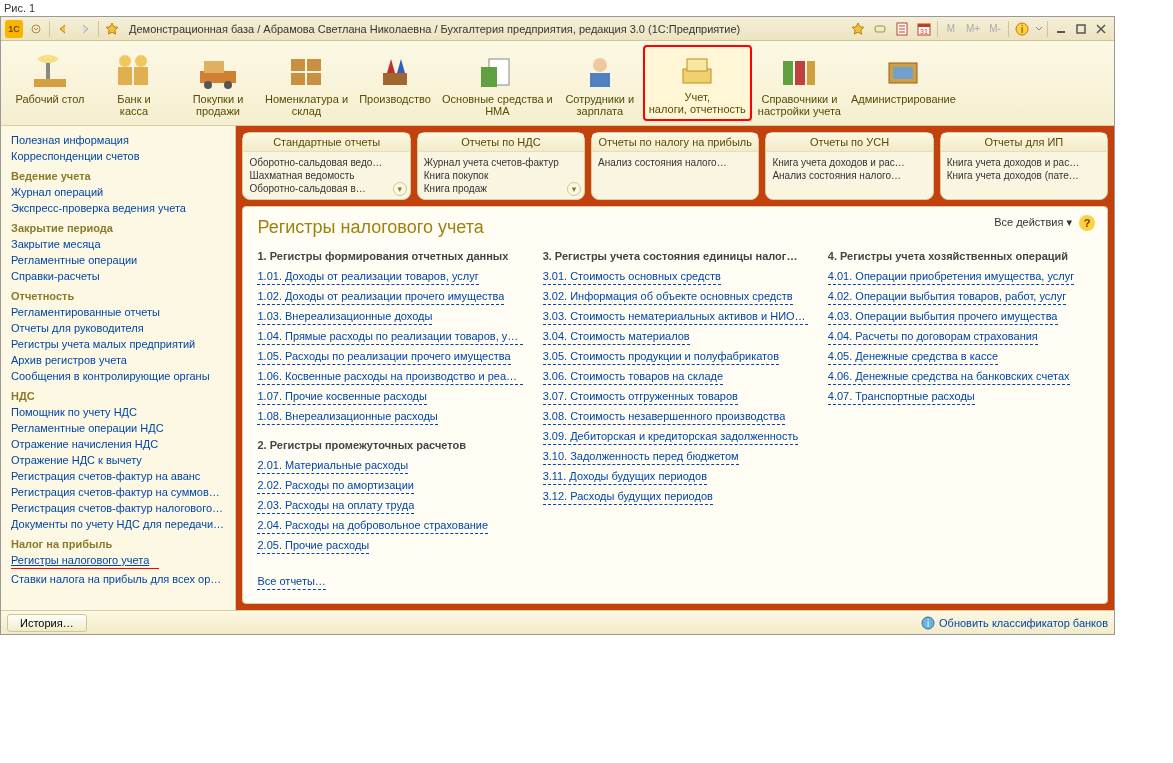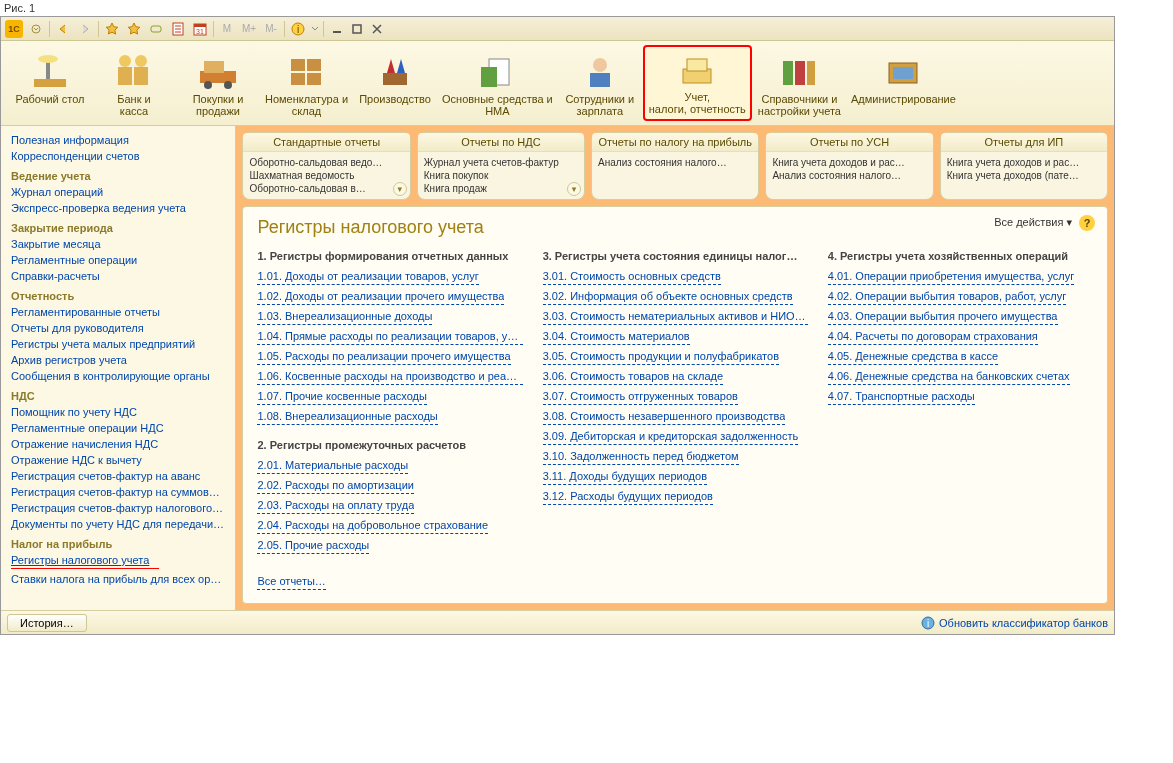--- a/index.html
+++ b/index.html
@@ -9,21 +9,21 @@
 .titlebar { display: flex; align-items: center; background: linear-gradient(#f5efd8,#ece3c0); height: 24px; border-bottom: 1px solid #ccc794; padding: 0 4px; gap: 4px; }
 .tb-btn { width: 18px; height: 18px; display: flex; align-items: center; justify-content: center; border-radius: 3px; cursor: pointer; }
 .tb-sep { width: 1px; height: 16px; background: #ccc794; }
 .titlebar-text { flex: 1; font-size: 11px; color: #333; white-space: nowrap; overflow: hidden; padding-left: 4px; }
 .win-controls { display: flex; gap: 2px; }
 .toolbar { display: flex; background: linear-gradient(#fdf8e4,#f5efd0); border-bottom: 1px solid #d6ce9e; padding: 4px 8px; gap: 2px; }
 .tool-item { display: flex; flex-direction: column; align-items: center; justify-content: flex-end; min-width: 82px; padding: 4px; text-align: center; font-size: 11px; color: #5a4a00; cursor: pointer; border-radius: 4px; }
 .tool-item.selected { border: 2px solid red; background: #fff6d6; }
 .tool-icon { width: 44px; height: 38px; margin-bottom: 2px; }
 .tool-label { line-height: 12px; min-height: 24px; }
-.body-area { display: flex; background: #fdba74; }
+.body-area { display: flex; background: #c2410c; }
 .sidebar { width: 268px; border-right: 1px solid #d6ce9e; padding: 6px 0; background: #fdf8e4; overflow: hidden; }
 .sb-link { display: block; padding: 2px 10px; color: #0046aa; font-size: 11px; cursor: pointer; text-decoration: none; white-space: nowrap; overflow: hidden; text-overflow: ellipsis; }
 .sb-link.selected { text-decoration: underline; border-bottom: 1px solid red; display: inline-block; margin-left:10px; padding-left:0; }
 .sb-header { padding: 6px 10px 2px; color: #8a7a2a; font-weight: bold; font-size: 11px; }
 .main { flex: 1; display: flex; flex-direction: column; }
 .report-boxes { display: flex; gap: 6px; padding: 6px; }
 .rbox { flex: 1; border: 1px solid #d6ce9e; border-radius: 8px; background: #faf5e0; min-width: 0; position: relative; }
 .rbox-title { text-align: center; font-size: 11px; color: #5a4a00; padding: 3px; border-bottom: 1px solid #e6dfb8; background: linear-gradient(#fdf8e4,#f2ebc8); border-radius: 4px 4px 0 0; }
 .rbox-body { padding: 4px 6px; }
 .rbox-item { font-size: 10px; color: #333; padding: 1px 0; white-space: nowrap; overflow: hidden; text-overflow: ellipsis; cursor: pointer; }
@@ -68,20 +68,21 @@
         <svg width="12" height="12">
           <path d="M4 2l5 4-5 4" fill="#ddd" stroke="#aaa"></path>
         </svg>
       </div>
     <div class="tb-sep"></div>
     <div class="tb-btn">
         <svg width="14" height="14">
           <path d="M7 1l1.8 3.7 4 .6-2.9 2.8.7 4L7 10.2 3.4 12l.7-4L1.2 5.3l4-.6z" fill="#f0c040" stroke="#c08000"></path>
         </svg>
       </div>
+    <div class="titlebar-text">Демонстрационная база / Абрамова Светлана Николаевна / Бухгалтерия предприятия, редакция 3.0   (1С:Предприятие)</div>
     <div class="tb-btn">
         <svg width="14" height="14">
           <path d="M7 1l1.8 3.7 4 .6-2.9 2.8.7 4L7 10.2 3.4 12l.7-4L1.2 5.3l4-.6z" fill="#f0c040" stroke="#c08000"></path>
         </svg>
       </div>
     <div class="tb-btn">
         <svg width="14" height="14">
           <rect x="2" y="4" width="10" height="6" rx="2" fill="none" stroke="#8aa030"></rect>
         </svg>
       </div>

